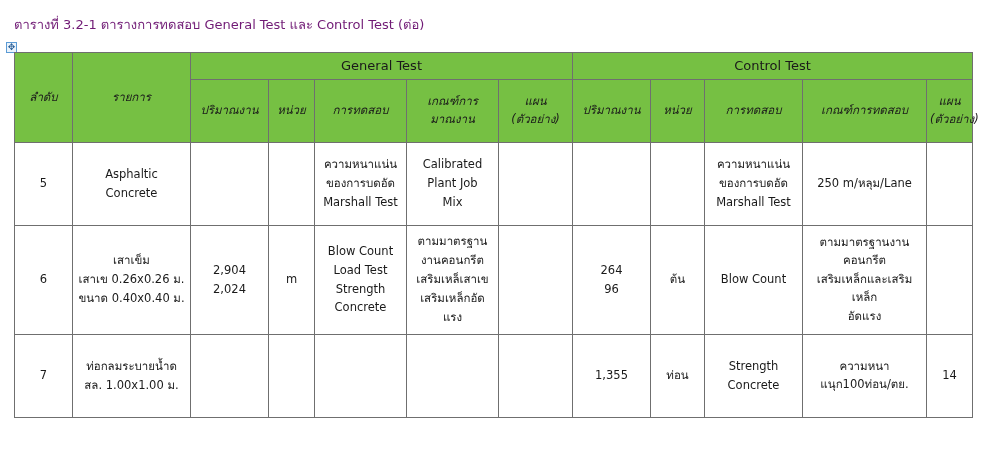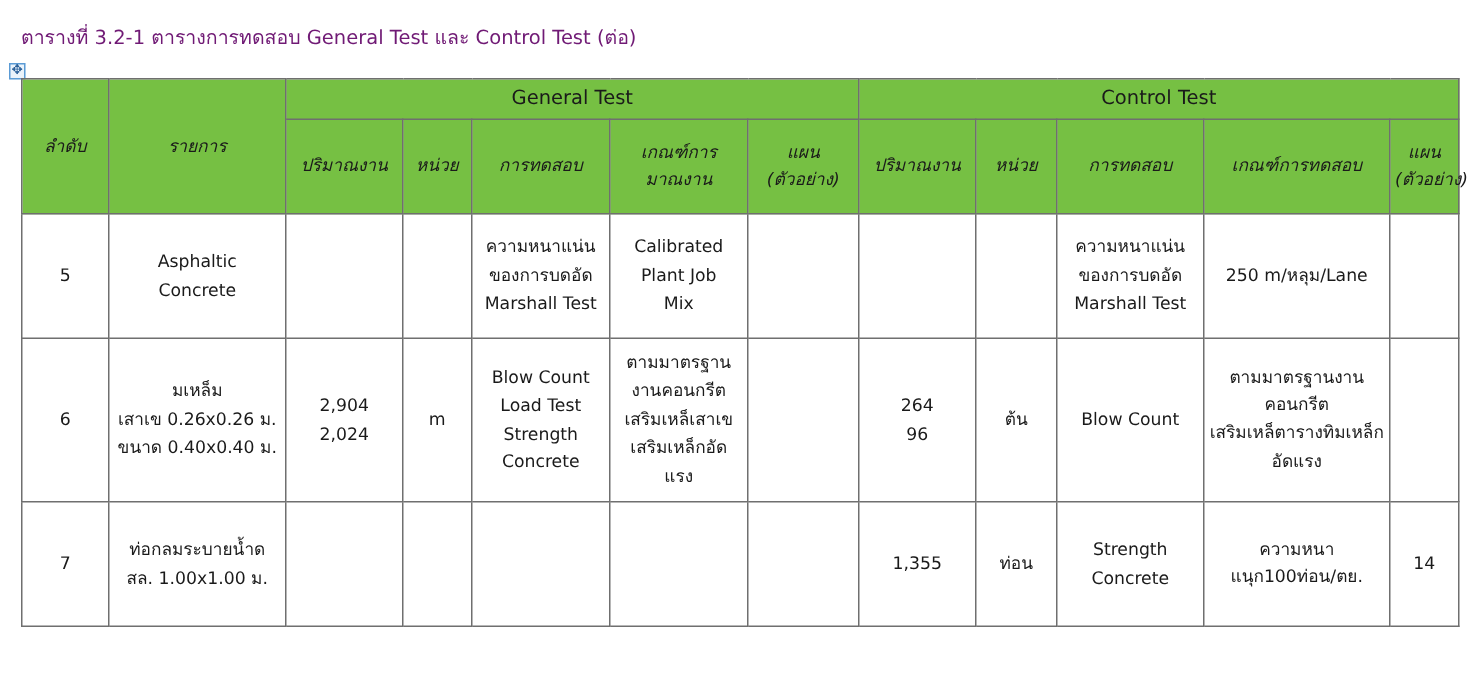--- a/index.html
+++ b/index.html
@@ -164,21 +164,21 @@
             <div>Marshall Test</div>
           </td>
         <td class="cell-lines">
             <div>250 m/หลุม/Lane</div>
           </td>
         <td class="cell-lines"></td>
       </tr>
       <tr class="r6">
         <td>6</td>
         <td class="cell-lines">
-            <div>มเหล็ม</div>
+            <div>เสาเข็ม</div>
             <div>เสาเข 0.26x0.26 ม.</div>
             <div>ขนาด 0.40x0.40 ม.</div>
           </td>
         <td class="cell-lines">
             <div>2,904</div>
             <div>2,024</div>
           </td>
         <td class="cell-lines">
             <div>m</div>
           </td>
@@ -201,21 +201,21 @@
             <div>96</div>
           </td>
         <td class="cell-lines">
             <div>ต้น</div>
           </td>
         <td class="cell-lines">
             <div>Blow Count</div>
           </td>
         <td class="cell-lines small">
             <div>ตามมาตรฐานงานคอนกรีต</div>
-            <div>เสริมเหล็ตารางทิมเหล็ก</div>
+            <div>เสริมเหล็กและเสริมเหล็ก</div>
             <div>อัดแรง</div>
           </td>
         <td class="cell-lines"></td>
       </tr>
       <tr class="r7">
         <td>7</td>
         <td class="cell-lines">
             <div>ท่อกลมระบายน้ำด</div>
             <div>สล. 1.00x1.00 ม.</div>
           </td>

